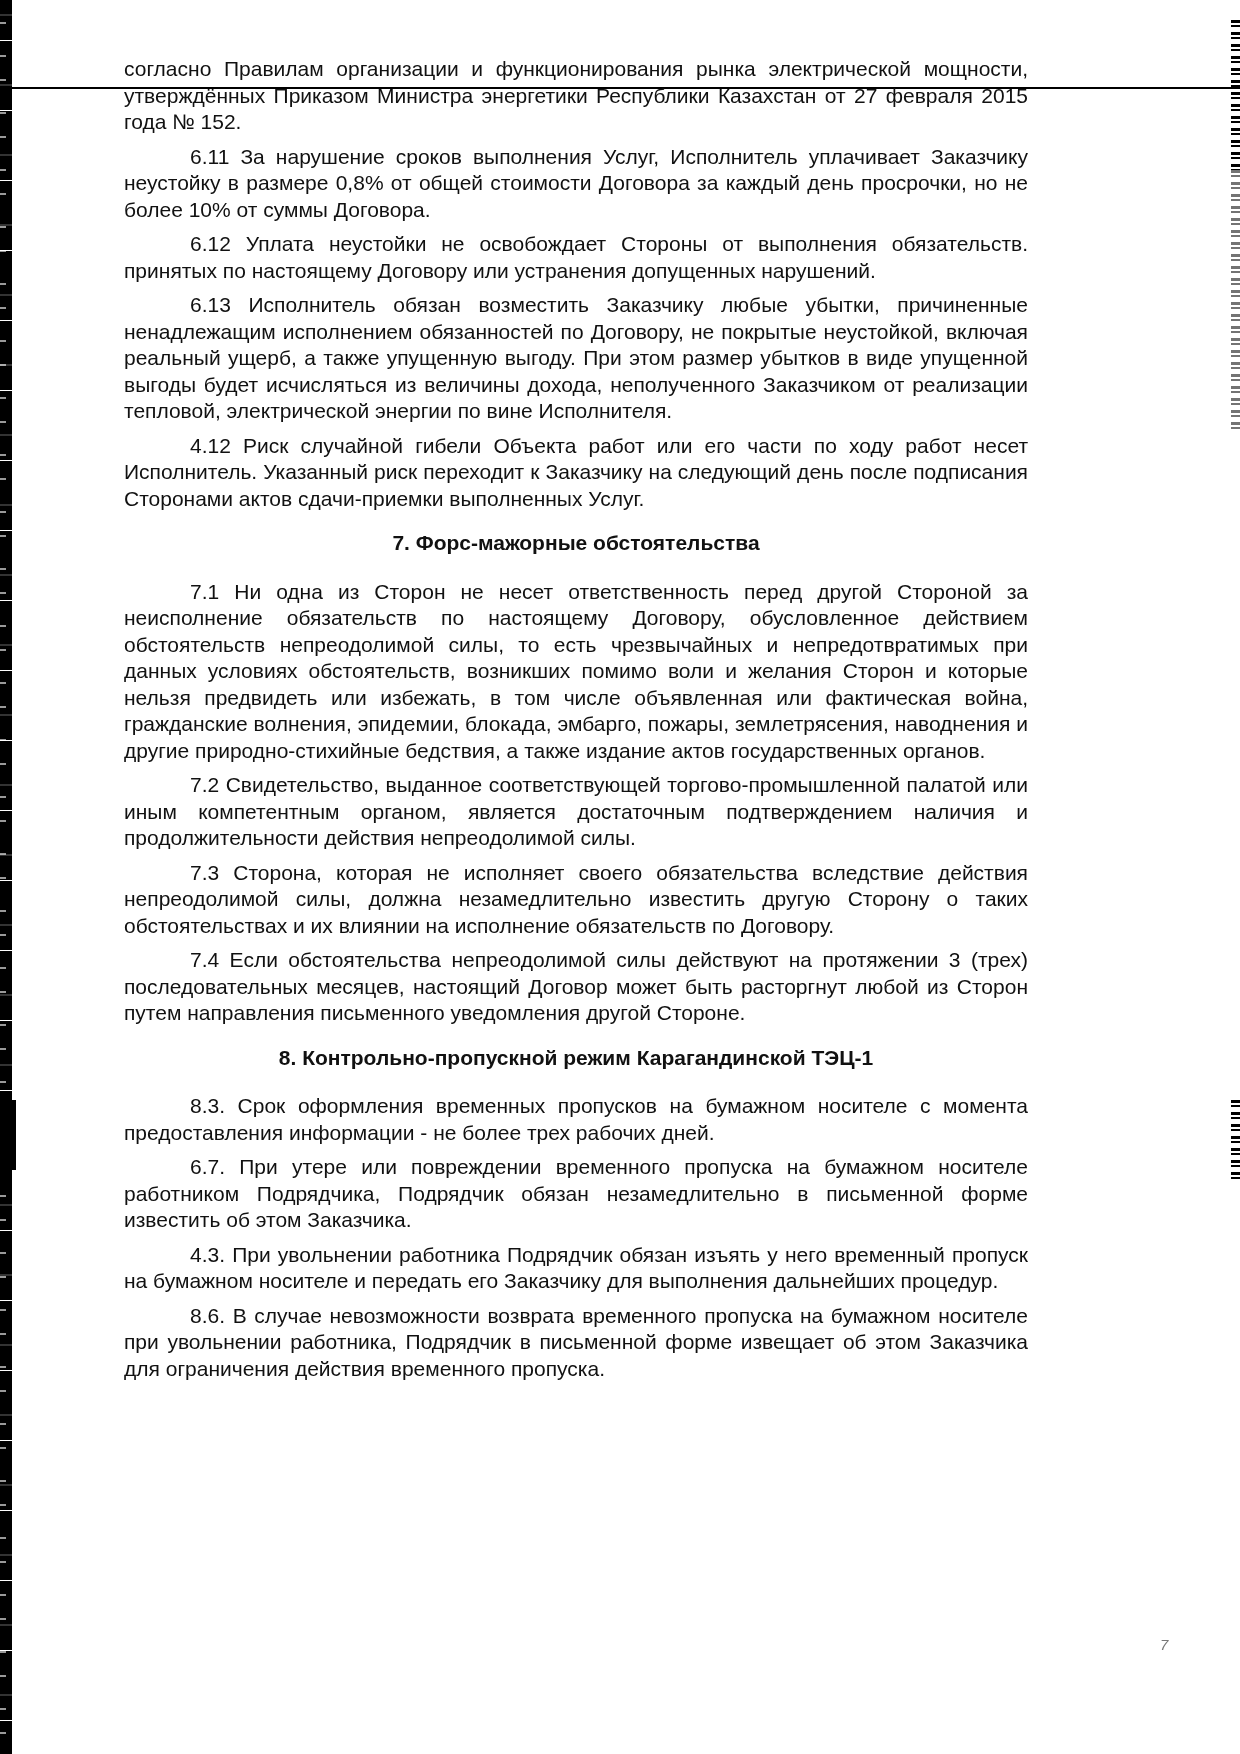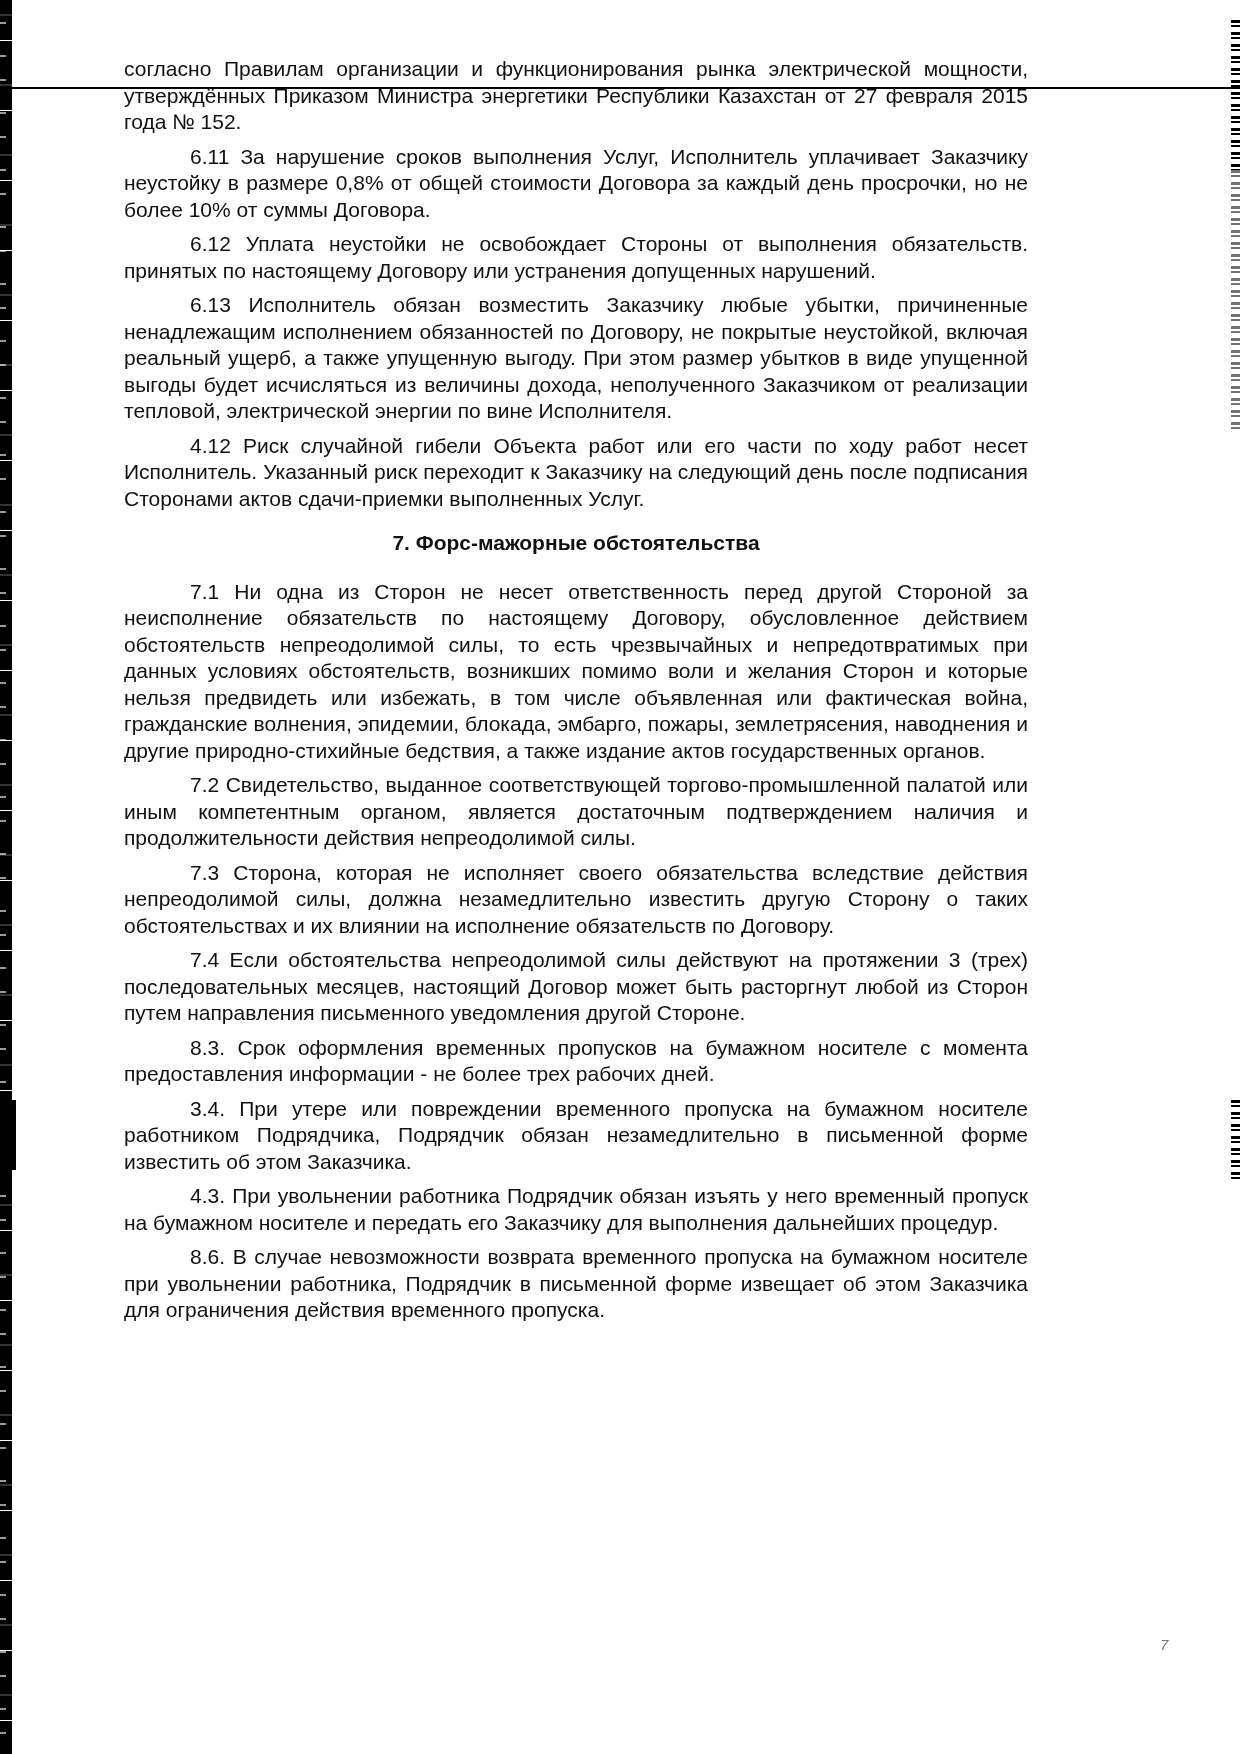--- a/index.html
+++ b/index.html
@@ -50,19 +50,20 @@
     <p class="para">согласно Правилам организации и функционирования рынка электрической мощности, утверждённых Приказом Министра энергетики Республики Казахстан от 27 февраля 2015 года № 152.</p>
     <p class="para indent">6.11 За нарушение сроков выполнения Услуг, Исполнитель уплачивает Заказчику неустойку в размере 0,8% от общей стоимости Договора за каждый день просрочки, но не более 10% от суммы Договора.</p>
     <p class="para indent">6.12 Уплата неустойки не освобождает Стороны от выполнения обязательств. принятых по настоящему Договору или устранения допущенных нарушений.</p>
     <p class="para indent">6.13 Исполнитель обязан возместить Заказчику любые убытки, причиненные ненадлежащим исполнением обязанностей по Договору, не покрытые неустойкой, включая реальный ущерб, а также упущенную выгоду. При этом размер убытков в виде упущенной выгоды будет исчисляться из величины дохода, неполученного Заказчиком от реализации тепловой, электрической энергии по вине Исполнителя.</p>
     <p class="para indent">4.12 Риск случайной гибели Объекта работ или его части по ходу работ несет Исполнитель. Указанный риск переходит к Заказчику на следующий день после подписания Сторонами актов сдачи-приемки выполненных Услуг.</p>
     <h2 class="heading">7. Форс-мажорные обстоятельства</h2>
     <p class="para indent">7.1 Ни одна из Сторон не несет ответственность перед другой Стороной за неисполнение обязательств по настоящему Договору, обусловленное действием обстоятельств непреодолимой силы, то есть чрезвычайных и непредотвратимых при данных условиях обстоятельств, возникших помимо воли и желания Сторон и которые нельзя предвидеть или избежать, в том числе объявленная или фактическая война, гражданские волнения, эпидемии, блокада, эмбарго, пожары, землетрясения, наводнения и другие природно-стихийные бедствия, а также издание актов государственных органов.</p>
     <p class="para indent">7.2 Свидетельство, выданное соответствующей торгово-промышленной палатой или иным компетентным органом, является достаточным подтверждением наличия и продолжительности действия непреодолимой силы.</p>
     <p class="para indent">7.3 Сторона, которая не исполняет своего обязательства вследствие действия непреодолимой силы, должна незамедлительно известить другую Сторону о таких обстоятельствах и их влиянии на исполнение обязательств по Договору.</p>
     <p class="para indent">7.4 Если обстоятельства непреодолимой силы действуют на протяжении 3 (трех) последовательных месяцев, настоящий Договор может быть расторгнут любой из Сторон путем направления письменного уведомления другой Стороне.</p>
+    <h2 class="heading">8. Контрольно-пропускной режим Карагандинской ТЭЦ-1</h2>
     <p class="para indent">8.3. Срок оформления временных пропусков на бумажном носителе с момента предоставления информации - не более трех рабочих дней.</p>
-    <p class="para indent">3.4. При утере или повреждении временного пропуска на бумажном носителе работником Подрядчика, Подрядчик обязан незамедлительно в письменной форме известить об этом Заказчика.</p>
+    <p class="para indent">6.7. При утере или повреждении временного пропуска на бумажном носителе работником Подрядчика, Подрядчик обязан незамедлительно в письменной форме известить об этом Заказчика.</p>
     <p class="para indent">4.3. При увольнении работника Подрядчик обязан изъять у него временный пропуск на бумажном носителе и передать его Заказчику для выполнения дальнейших процедур.</p>
     <p class="para indent">8.6. В случае невозможности возврата временного пропуска на бумажном носителе при увольнении работника, Подрядчик в письменной форме извещает об этом Заказчика для ограничения действия временного пропуска.</p>
   </div>
 
 <div class="page-number">7</div>
 
 </body></html>

